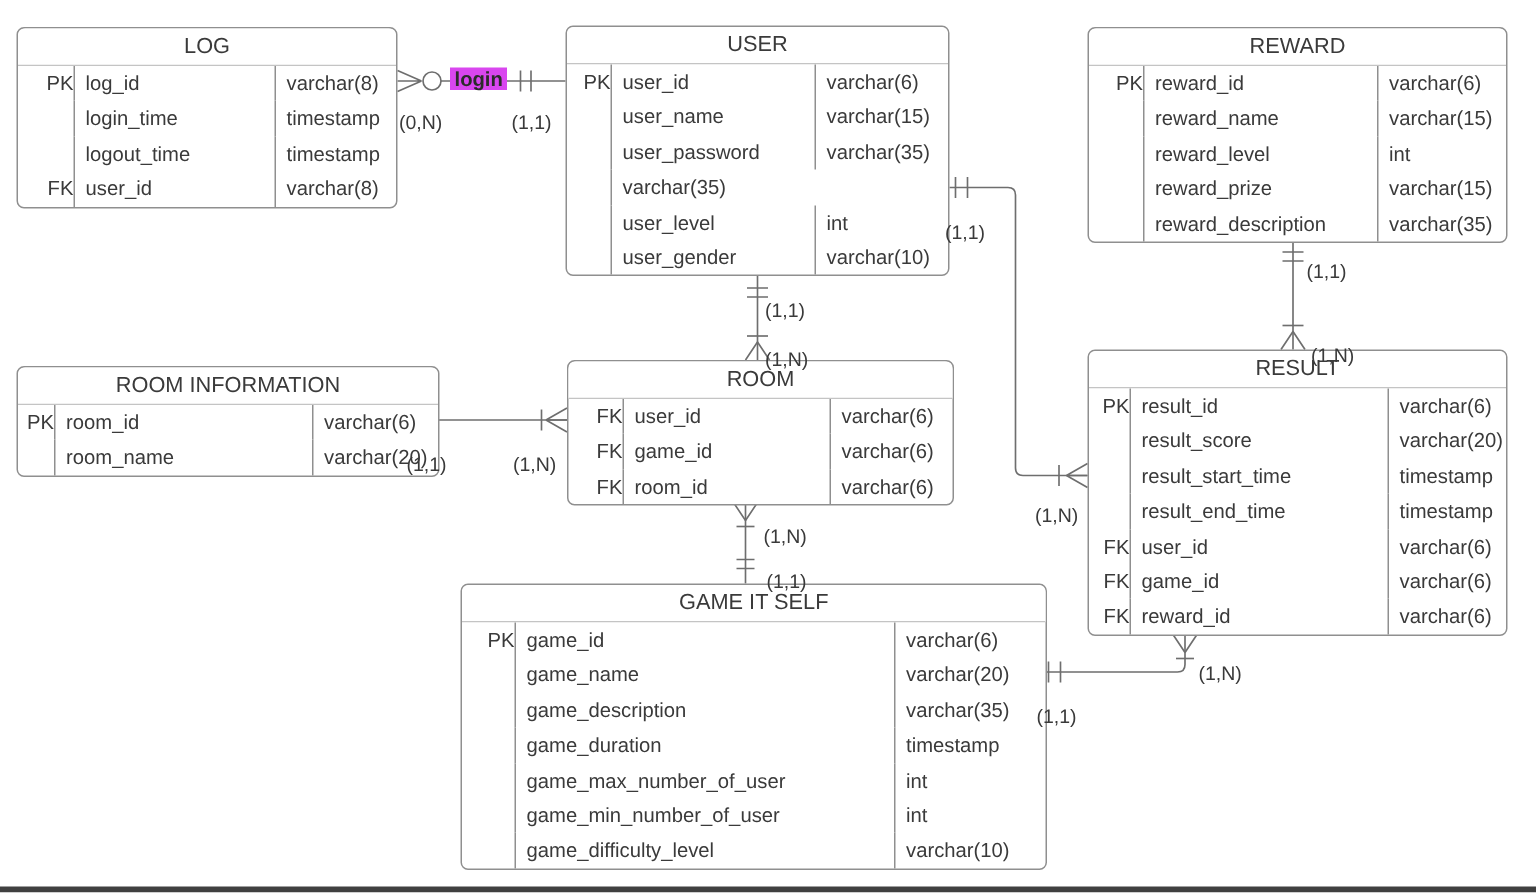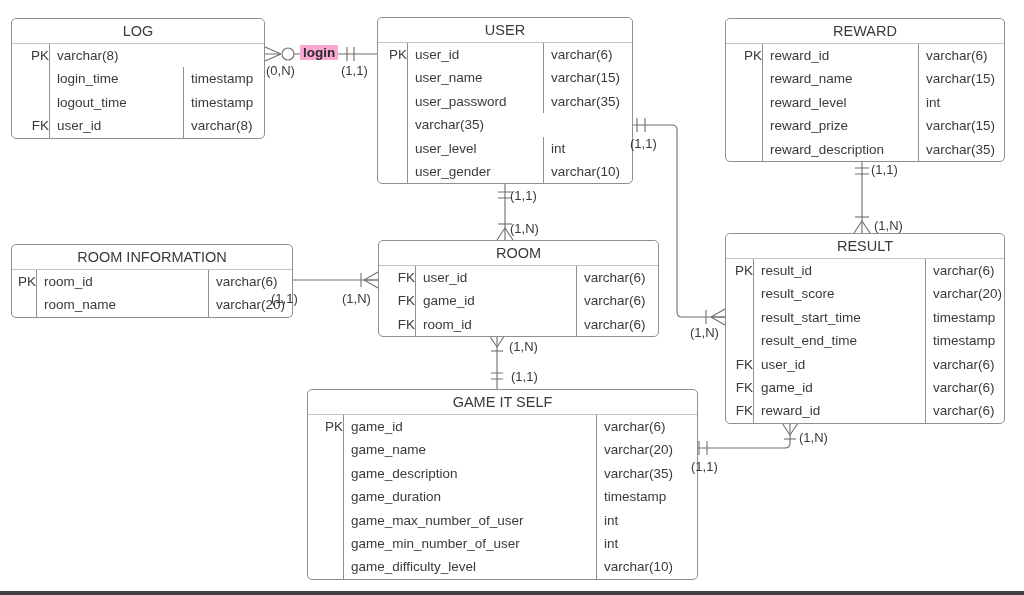--- a/index.html
+++ b/index.html
@@ -21,25 +21,25 @@
     border-radius:5px 5px 0 0; background:#ffffff;
   }
   .t-row {
     display:grid; grid-template-columns: var(--kw) 1fr var(--tw);
     height:23.4px; line-height:23.4px; font-size:13.5px; white-space:nowrap;
   }
   .c-key  { text-align:right; border-right:1px solid #8f8f8f; overflow:hidden; }
   .c-name { padding-left:7px;  border-right:1px solid #8f8f8f; overflow:hidden; }
   .c-type { padding-left:7px; overflow:hidden; }
   .card-label {
-    position:absolute; font-size:13px; color:#3a3a3a; white-space:nowrap;
+    position:absolute; font-size:13px; color:#3a3a3a; white-space:nowrap;margin-top:11px;
   }
   .rel-name {
     position:absolute; font-size:13.5px; font-weight:bold; color:#2b2b2b;
-    background:#f9a8d4; padding:0 3px; white-space:nowrap;
+    background:#d946ef; padding:0 3px; white-space:nowrap;
   }
 </style>
 </head>
 <body>
 
 <div class="canvas">
 
   <svg class="wires" viewBox="0 0 1024 595">
     <g>
       <path d="M265 54 H281 M265 47 L281 54 M265 61 L281 54"></path>
@@ -82,20 +82,21 @@
       <path d="M699 441 V455 M707 441 V455"></path>
       <path d="M782 423 L790 435 M798 423 L790 435"></path>
       <path d="M784 439 H796"></path>
     </g>
   </svg>
 
   <div class="etable" style="left:11px;top:18px;width:254px;--kw:38px;--tw:80px">
     <div class="t-title">LOG</div>
     <div class="t-row">
       <span class="c-key">PK</span>
+      <span class="c-name">log_id</span>
       <span class="c-type">varchar(8)</span>
     </div>
     <div class="t-row">
       <span class="c-key"></span>
       <span class="c-name">login_time</span>
       <span class="c-type">timestamp</span>
     </div>
     <div class="t-row">
       <span class="c-key"></span>
       <span class="c-name">logout_time</span>
@@ -177,21 +178,21 @@
       <span class="c-name">room_id</span>
       <span class="c-type">varchar(6)</span>
     </div>
     <div class="t-row">
       <span class="c-key"></span>
       <span class="c-name">room_name</span>
       <span class="c-type">varchar(20)</span>
     </div>
   </div>
 
-  <div class="etable" style="left:378px;top:240px;width:281px;--kw:37px;--tw:81px">
+  <div class="etable" style="left:378px;top:240px;width:258px;--kw:37px;--tw:81px">
     <div class="t-title">ROOM</div>
     <div class="t-row">
       <span class="c-key">FK</span>
       <span class="c-name">user_id</span>
       <span class="c-type">varchar(6)</span>
     </div>
     <div class="t-row">
       <span class="c-key">FK</span>
       <span class="c-name">game_id</span>
       <span class="c-type">varchar(6)</span>

